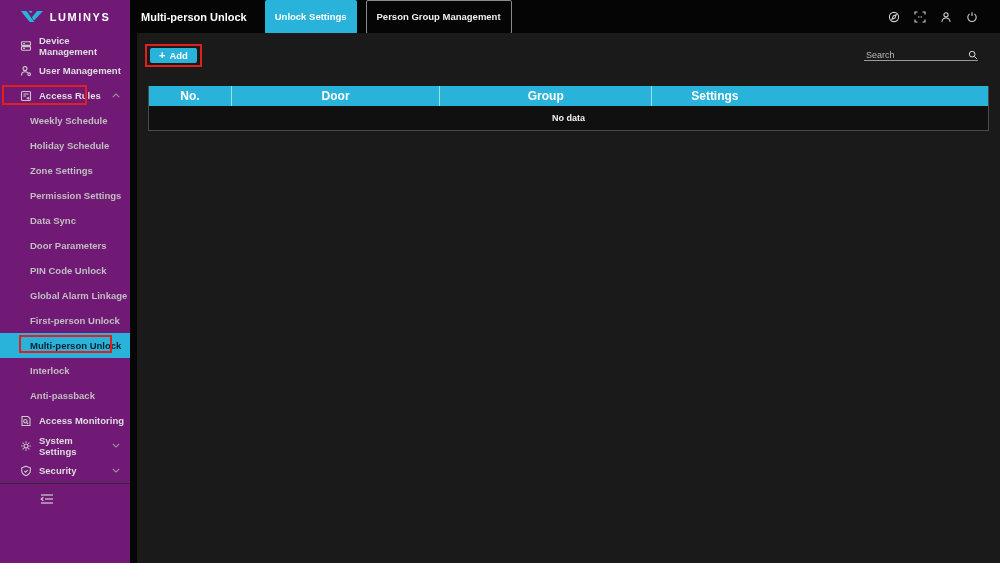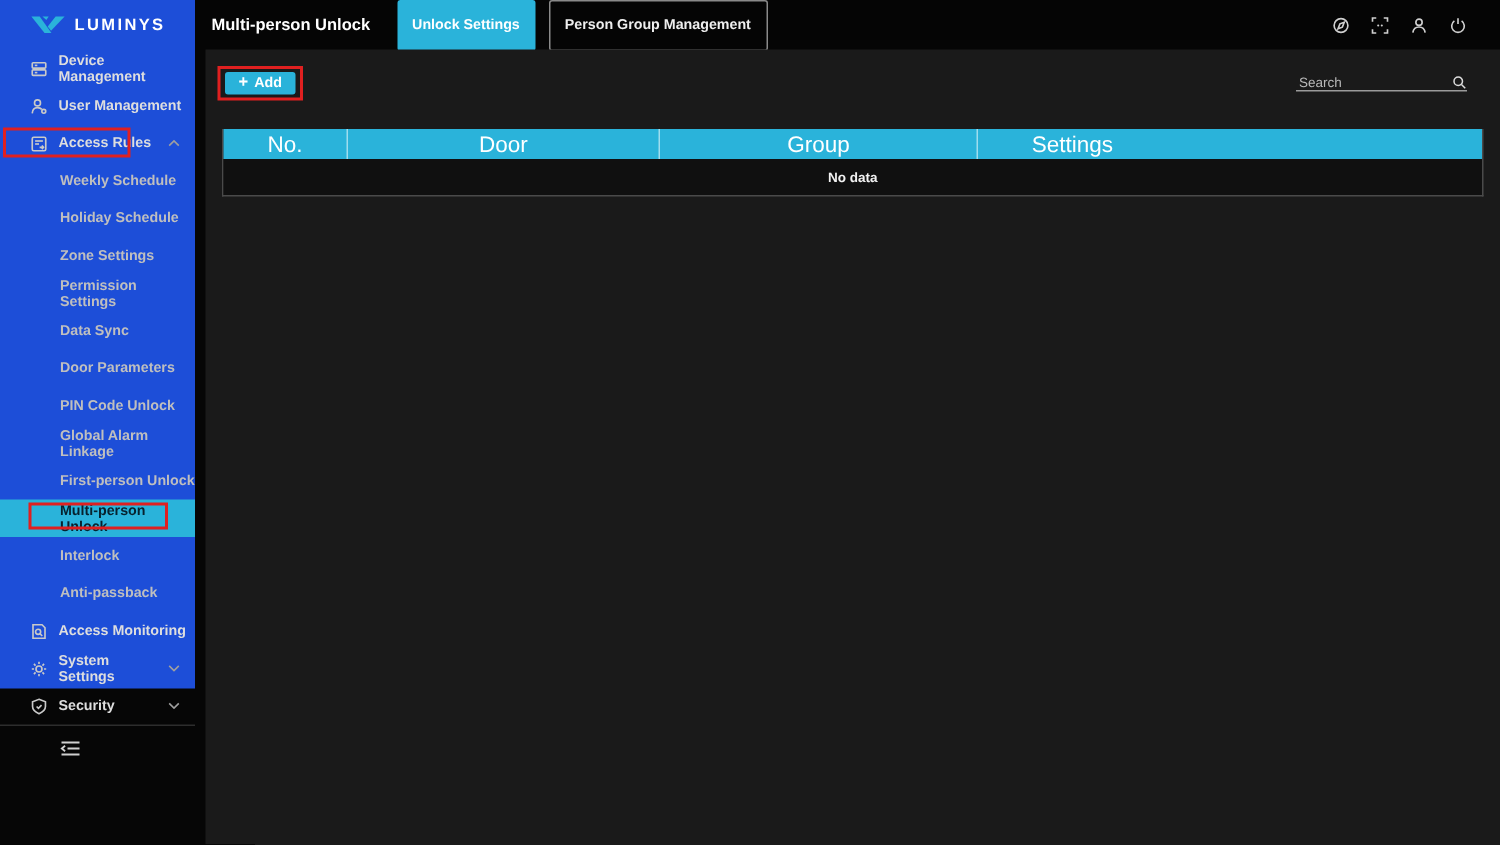--- a/index.html
+++ b/index.html
@@ -3,29 +3,29 @@
 <meta charset="utf-8">
 <style>
   * { margin:0; padding:0; box-sizing:border-box; }
   html,body { background:#000; }
   .app {
     position:relative; width:1000px; height:563px; overflow:hidden;
     background:#060606; font-family:"Liberation Sans", sans-serif;
     -webkit-font-smoothing:antialiased;
   }
   
-  .sidebar { position:absolute; left:0; top:0; width:130px; height:459px; background:#1d4ed8; z-index:2; }
+  .sidebar { position:absolute; left:0; top:0; width:130px; height:563px; background:#701a75; z-index:2; }
   .logo { height:33px; display:flex; align-items:center; justify-content:center; gap:6px; }
   .brand-text { color:#fff; font-weight:bold; font-size:11px; letter-spacing:1.6px; }
   .nav { position:relative; }
   .nav-item { height:25px; display:flex; align-items:center; padding-left:20px; cursor:pointer;
               font-size:9.5px; font-weight:bold; color:#dedede; }
   .nav-icon { width:12px; height:12px; margin-right:7px; color:#c9c9c9; display:flex; flex:none; }
   .nav-icon svg { width:12px; height:12px; }
-  .nav-item.sub { padding-left:40px; color:#bfbfbf; }
+  .nav-item.sub { padding-left:30px; color:#bfbfbf; }
   .nav-item.active { background:#2ab3da; color:#07222e; }
   .chevron { margin-left:auto; margin-right:10px; color:#9f9f9f; display:flex; }
   .chevron svg { width:8px; height:5px; }
   .side-divider { border-top:1px solid #2d2d2d; }
   .sidebar-footer { height:29px; display:flex; align-items:center; padding-left:40px; color:#cfcfcf; }
   .sidebar-footer svg { width:14px; height:12px; }
   
   .anno { position:absolute; border:2px solid #e02020; pointer-events:none; z-index:6; }
   .anno-access { left:2px; top:85px; width:85px; height:20px; }
   .anno-multi { left:19px; top:335px; width:93px; height:18px; }
@@ -52,21 +52,21 @@
   .search { position:absolute; right:22px; top:10px; width:114px; height:18px;
             border-bottom:1px solid #9a9a9a; display:flex; align-items:flex-end; }
   .search input { background:transparent; border:none; outline:none; color:#ddd; font-size:9px; width:100%;
                   padding:0 2px; font-family:"Liberation Sans", sans-serif; }
   .search input::placeholder { color:#b9b9b9; }
   .search-ico { width:10px; height:10px; color:#dcdcdc; flex:none; display:flex; cursor:pointer; }
   .search-ico svg { width:10px; height:10px; }
   
   .table { margin:13px 11px 0 11px; border:1px solid #4a4a4a; border-top:none; }
   .thead { display:flex; background:#2ab3da; height:20px; }
-  .th { display:flex; align-items:center; justify-content:center; color:#fff; font-size:15px; font-weight:normal;
+  .th { display:flex; align-items:center; justify-content:center; color:#fff; font-size:12px; font-weight:bold;
         border-right:1px solid rgba(255,255,255,.55); }
   .th:last-child { border-right:none; }
   .col-0 { width:9.9%; } .col-1 { width:25.1%; } .col-2 { width:24.8%; } .col-3 { width:25.3%; } .col-4 { width:14.9%; }
   .empty-row { height:24px; background:#101010; display:flex; align-items:center; justify-content:center;
                color:#f2f2f2; font-size:9px; font-weight:bold; }
   svg { display:block; }
 </style>
 </head>
 <body>
 

